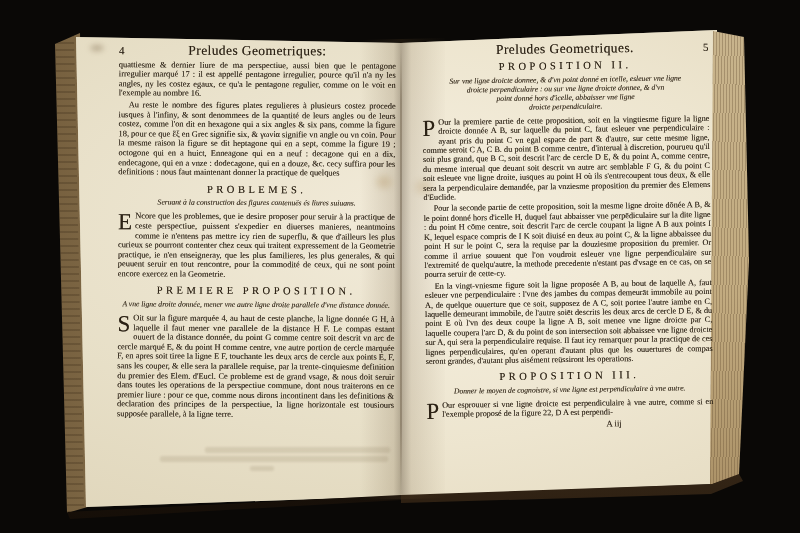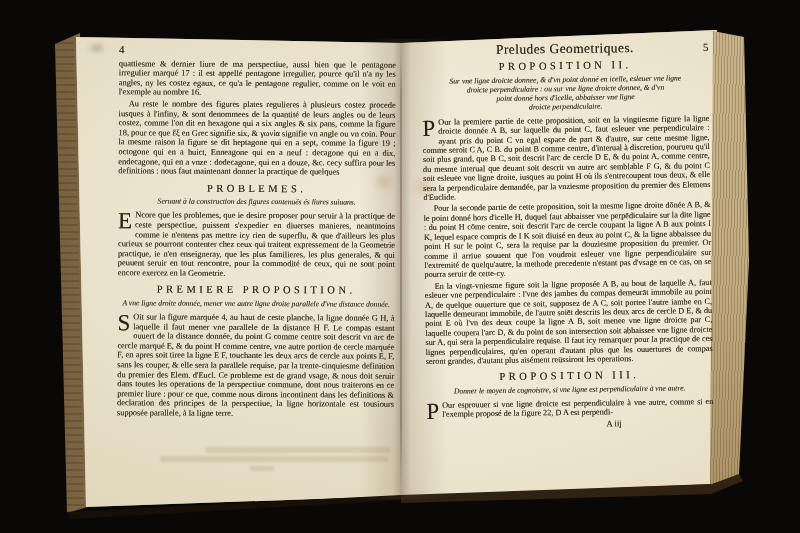--- a/index.html
+++ b/index.html
@@ -82,20 +82,21 @@
   <div class="stain stain1"></div>
   <div class="stain stain2"></div>
   <div class="stain stain3"></div>
   <div class="ghost ghost1"></div>
   <div class="ghost ghost2"></div>
   <div class="ghost ghost3"></div>
 
   <div class="pagetext left-text">
     <div class="hdr">
       <span class="num">4</span>
+      <span class="ttl">Preludes Geometriques:</span>
       <span class="num"></span>
     </div>
     <p class="para">quattiesme &amp; dernier liure de ma perspectiue, aussi bien que le pentagone irregulier marqué 17 : il est appellé pentagone irregulier, pource qu'il n'a ny les angles, ny les costez egaux, ce qu'a le pentagone regulier, comme on le voit en l'exemple au nombre 16.</p>
     <p class="para ind">Au reste le nombre des figures plates regulieres à plusieurs costez procede iusques à l'infiny, &amp; sont denommees de la quantité de leurs angles ou de leurs costez, comme l'on dit en hexagone qui a six angles &amp; six pans, comme la figure 18, pour ce que ἓξ en Grec signifie six, &amp; γωνία signifie vn angle ou vn coin. Pour la mesme raison la figure se dit heptagone qui en a sept, comme la figure 19 ; octogone qui en a huict, Enneagone qui en a neuf : decagone qui en a dix, endecagone, qui en a vnze : dodecagone, qui en a douze, &amp;c. cecy suffira pour les definitions : nous faut maintenant donner la practique de quelques</p>
     <div class="prophead">PROBLEMES.</div>
     <div class="subt">Seruant à la construction des figures contenuës és liures suiuans.</div>
     <p class="para"><span class="dropcap">E</span><span>Ncore que les problemes, que ie desire proposer pour seruir à la practique de ceste perspectiue, puissent s'expedier en diuerses manieres, neantmoins comme ie n'entens pas mettre icy rien de superflu, &amp; que d'ailleurs les plus curieux se pourront contenter chez ceux qui traitent expressement de la Geometrie practique, ie n'en enseigneray, que les plus familieres, les plus generales, &amp; qui peuuent seruir en tout rencontre, pour la commodité de ceux, qui ne sont point encore exercez en la Geometrie.</span></p>
     <div class="prophead">PREMIERE PROPOSITION.</div>
     <div class="subt">A vne ligne droite donnée, mener vne autre ligne droite parallele d'vne distance donnée.</div>
     <p class="para"><span class="dropcap">S</span><span>Oit sur la figure marquée 4, au haut de ceste planche, la ligne donnée G H, à laquelle il faut mener vne parallele de la distance H F. Le compas estant ouuert de la distance donnée, du point G comme centre soit descrit vn arc de cercle marqué E, &amp; du point H comme centre, vne autre portion de cercle marquée F, en apres soit tiree la ligne E F, touchante les deux arcs de cercle aux points E, F, sans les couper, &amp; elle sera la parallele requise, par la trente-cinquiesme definition du premier des Elem. d'Eucl. Ce probleme est de grand vsage, &amp; nous doit seruir dans toutes les operations de la perspectiue commune, dont nous traiterons en ce premier liure : pour ce que, comme nous dirons incontinent dans les definitions &amp; declaration des principes de la perspectiue, la ligne horizontale est tousiours supposée parallele, à la ligne terre.</span></p>

